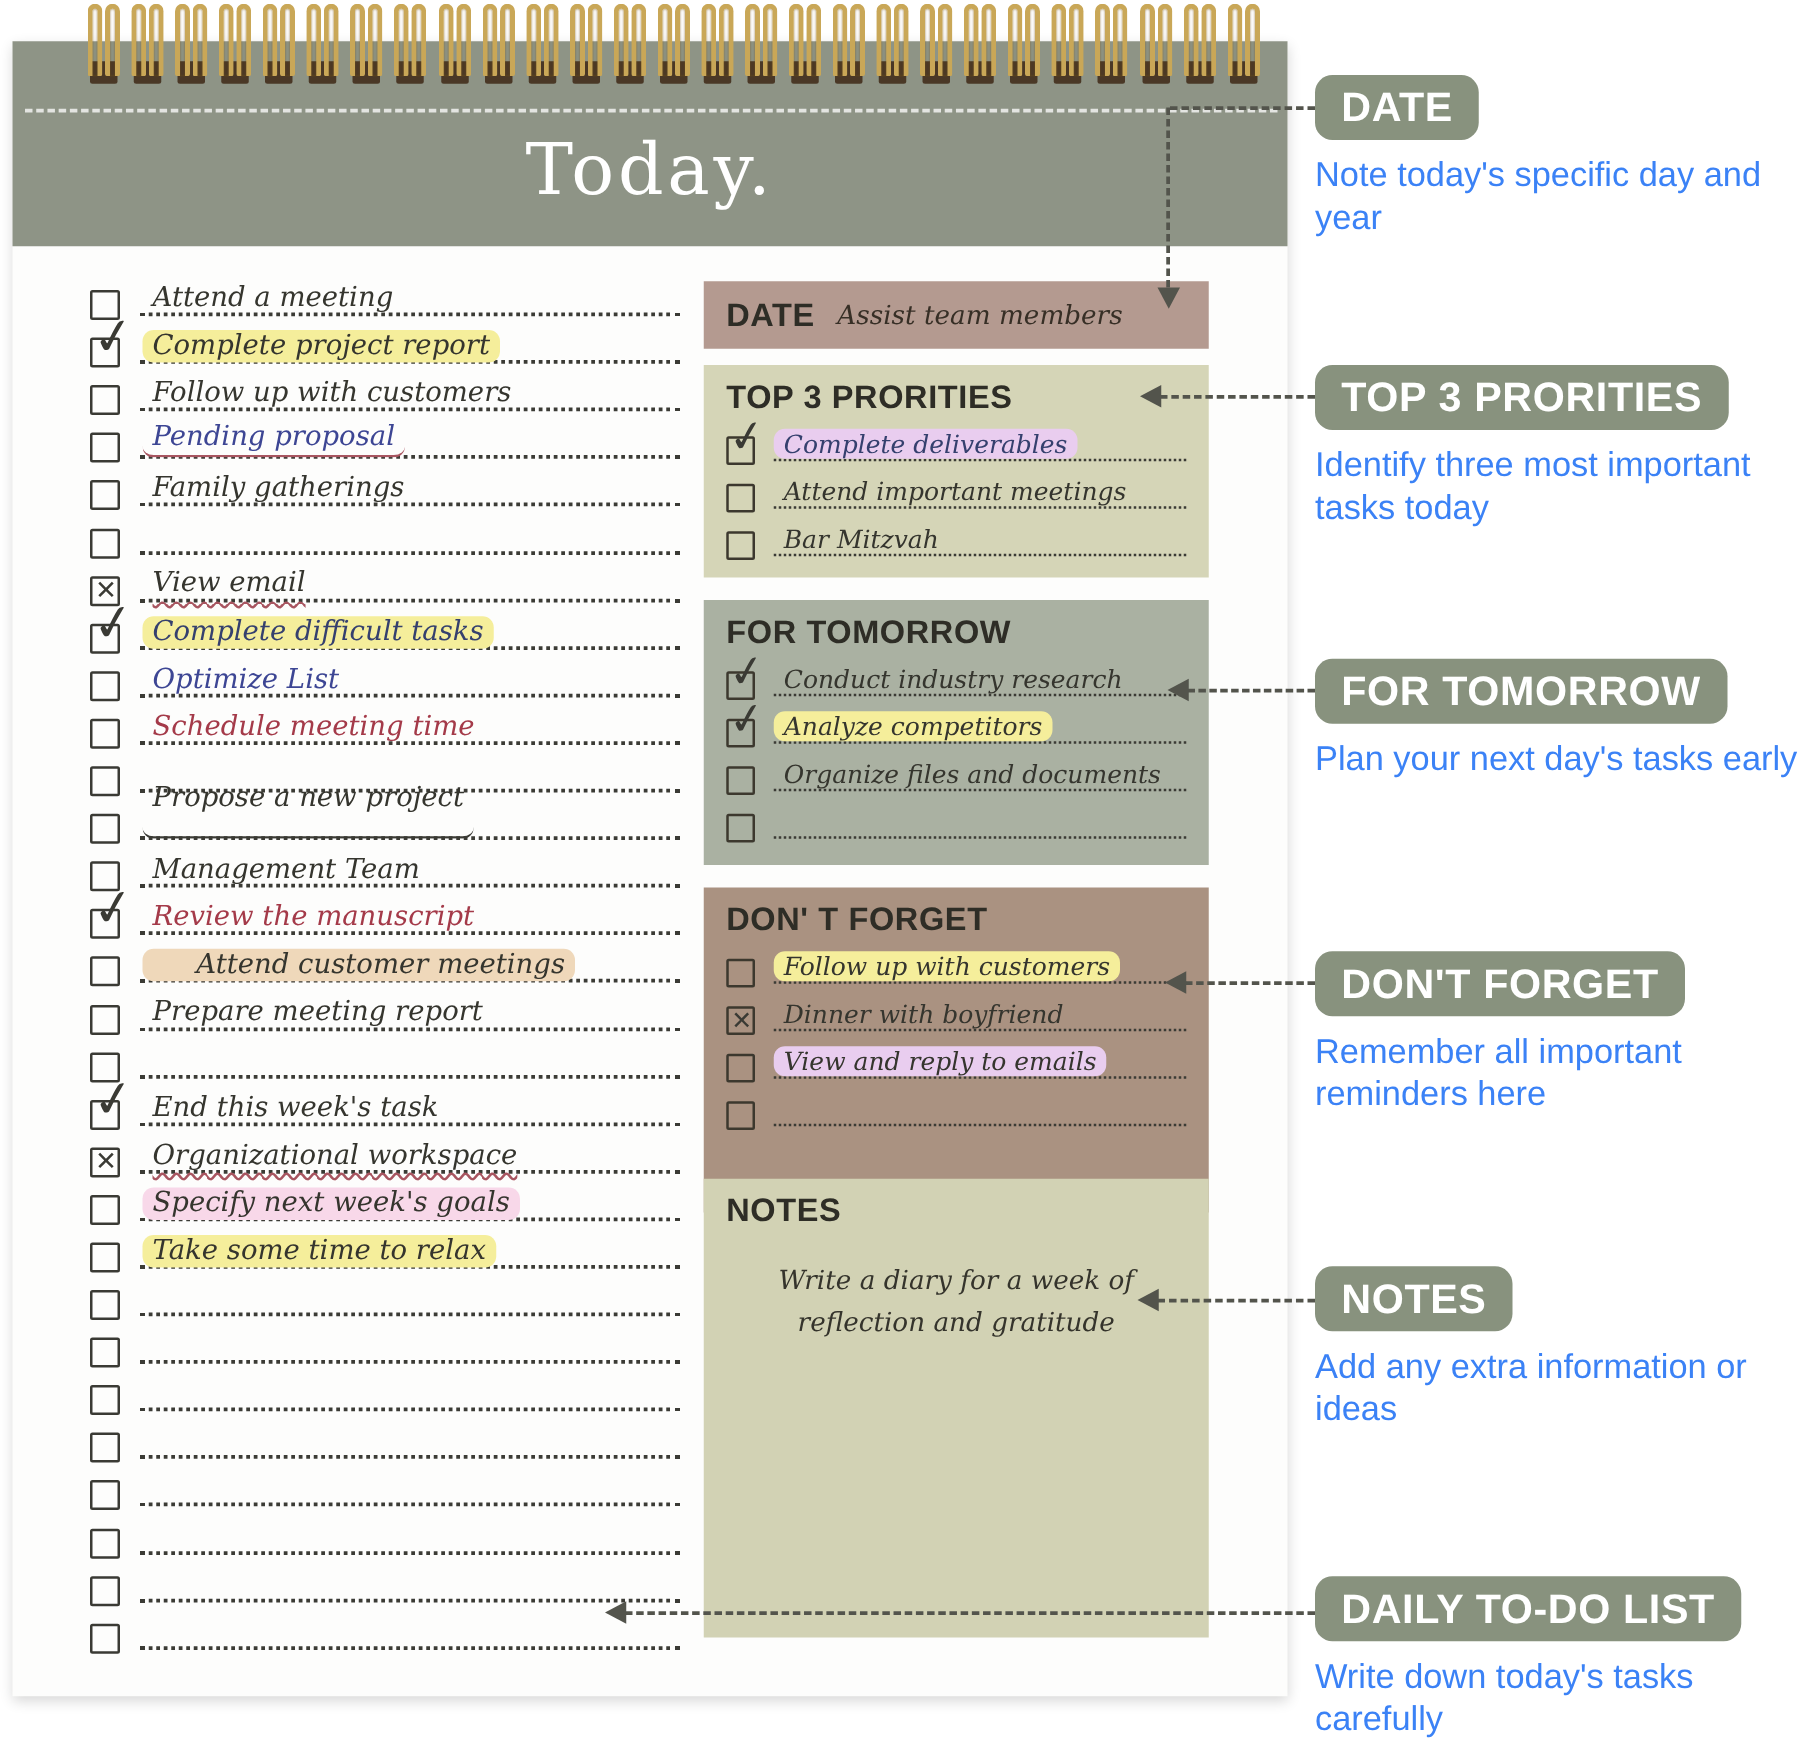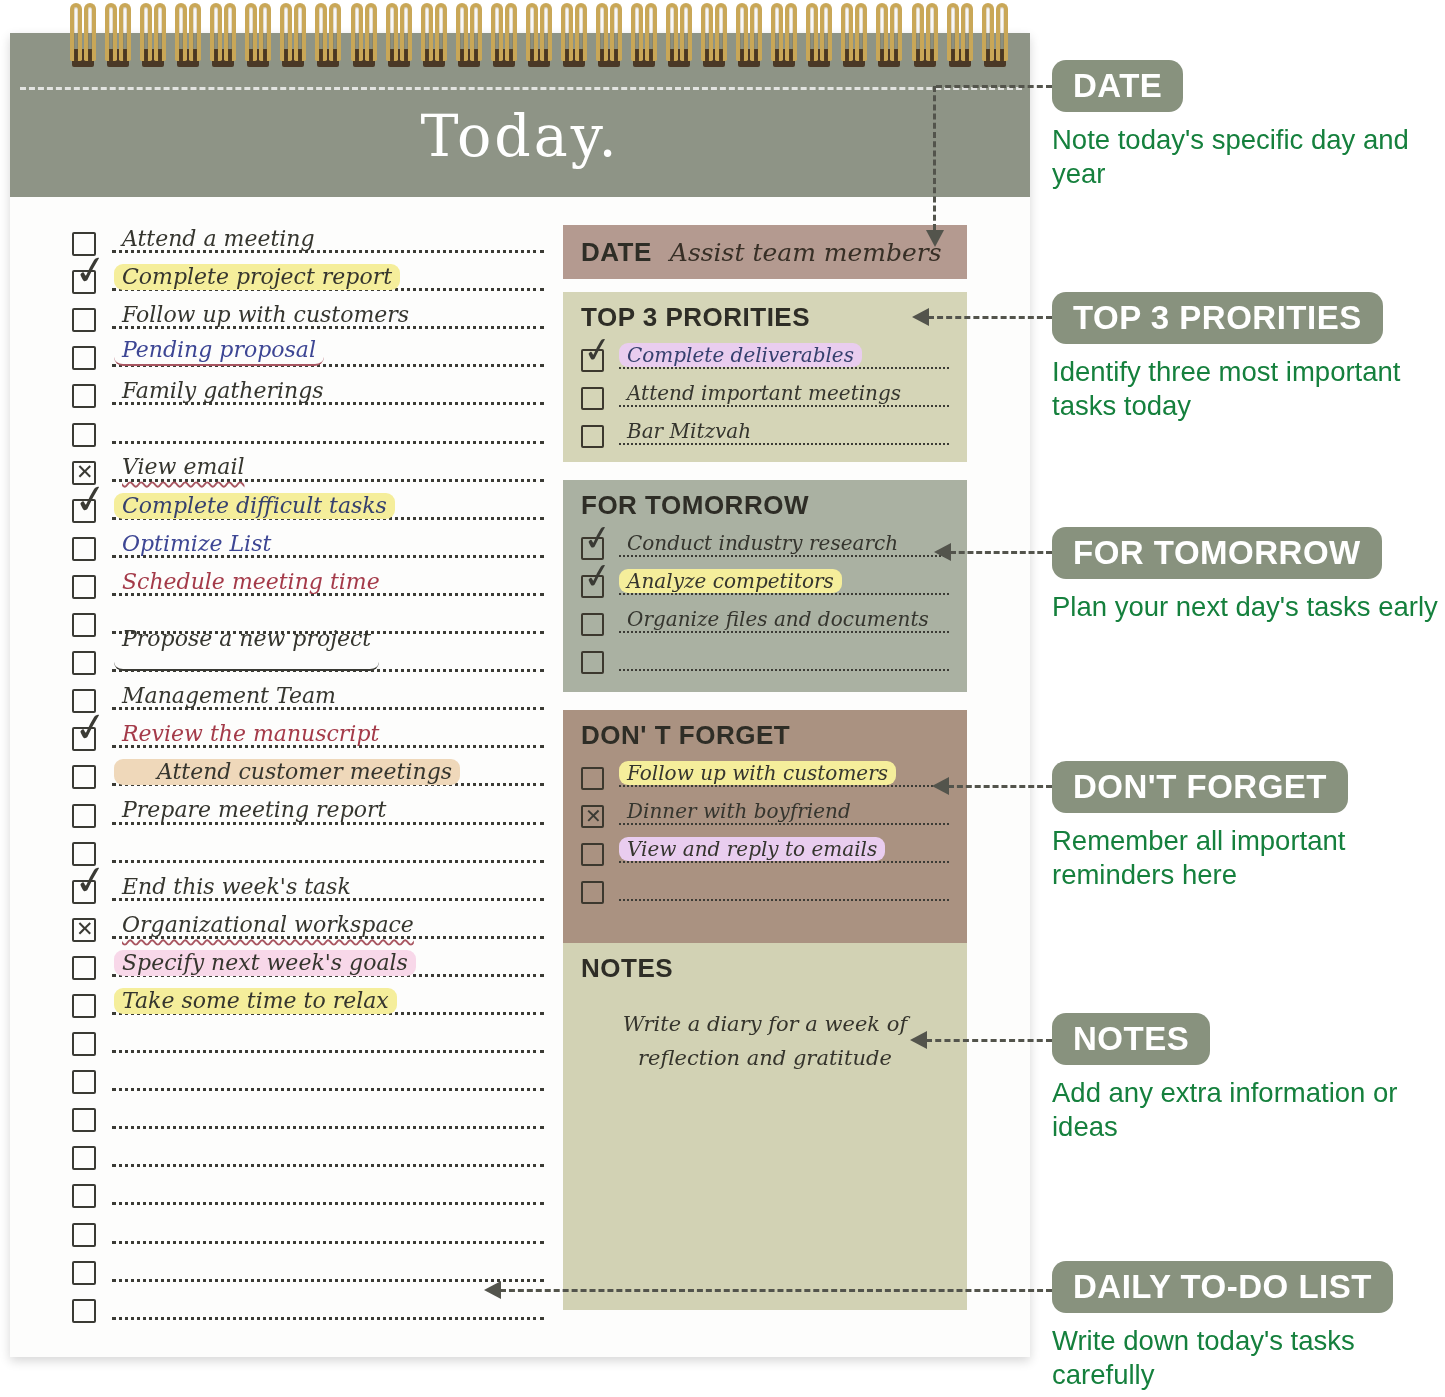--- a/index.html
+++ b/index.html
@@ -51,35 +51,35 @@
   .panel{position:absolute;left:553px;width:404px;box-sizing:border-box;padding:10px 18px;}
   .panel-h{font-family:"Liberation Sans",sans-serif;font-weight:bold;font-size:26px;
            color:#2e2d26;letter-spacing:0.5px;}
   .panel .row{height:38.1px;}
   .panel .cbox{width:23px;height:23px;border-color:#3c382e;}
   .panel .dots{border-bottom-width:2.5px;left:38px;}
   .panel .txt{font-size:20px;left:38px;bottom:10px;}
   .panel .cmark{font-size:35px;}
   .panel .xmark{font-size:20px;}
   .date-panel{top:192px;height:54px;background:var(--date-box);display:flex;align-items:center;gap:18px;}
-  .date-panel .hand{font-family:"DejaVu Serif",serif;font-style:italic;font-size:25px;color:#372f26;}
+  .date-panel .hand{font-family:"DejaVu Serif",serif;font-style:italic;font-size:21px;color:#372f26;}
   .top3-panel{top:259px;height:170px;background:var(--priorities-box);}
   .tomorrow-panel{top:447px;height:212px;background:var(--tomorrow-box);}
   .dontforget-panel{top:677px;height:260px;background:var(--dont-forget-box);}
   .notes-panel{top:910px;height:367px;background:var(--notes-box);}
   .panel-list{margin-top:6px;}
   .notes-text{margin-top:24px;text-align:center;font-family:"DejaVu Serif",serif;font-style:italic;
               font-size:21px;color:#35342c;line-height:1.6;max-width:330px;margin-left:auto;margin-right:auto;}
 
   
   .ann{position:absolute;left:1052px;width:392px;z-index:9;}
   .badge{display:inline-block;background:var(--badge-green);color:#ffffff;border-radius:14px;
          padding:7px 21px;font-family:"Liberation Sans",sans-serif;font-weight:bold;font-size:33px;
          letter-spacing:0.5px;white-space:nowrap;}
-  .desc{margin-top:11px;font-family:"Liberation Sans",sans-serif;font-size:27.5px;color:#15803d;line-height:1.22;}
+  .desc{margin-top:11px;font-family:"Liberation Sans",sans-serif;font-size:27.5px;color:#3b82f6;line-height:1.22;}
 
   
   .dash-h{position:absolute;border-top:3px dashed var(--arrow-gray);z-index:8;}
   .dash-v{position:absolute;border-left:3px dashed var(--arrow-gray);z-index:8;}
   .head-left{position:absolute;width:0;height:0;border-top:9px solid transparent;
              border-bottom:9px solid transparent;border-right:17px solid var(--arrow-gray);z-index:8;}
   .head-down{position:absolute;width:0;height:0;border-left:9px solid transparent;
              border-right:9px solid transparent;border-top:17px solid var(--arrow-gray);z-index:8;}
 </style>
 </head>

